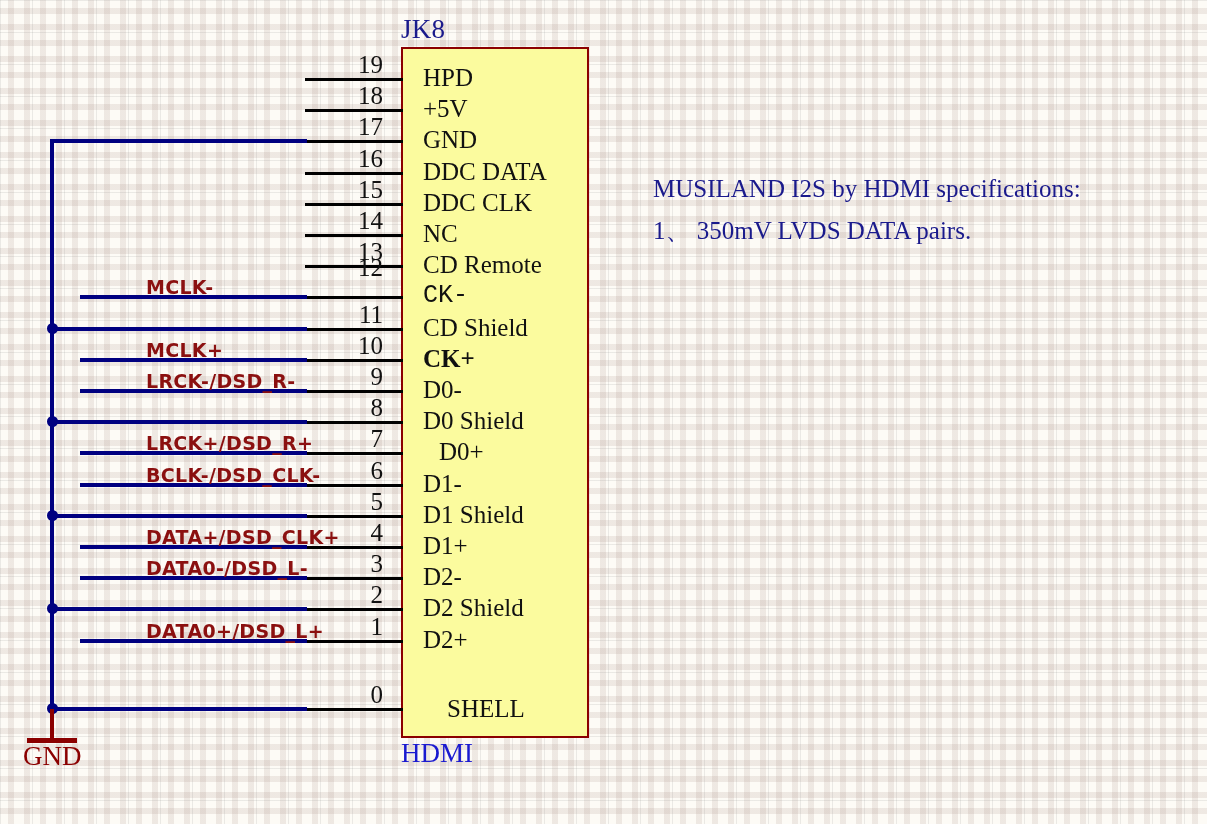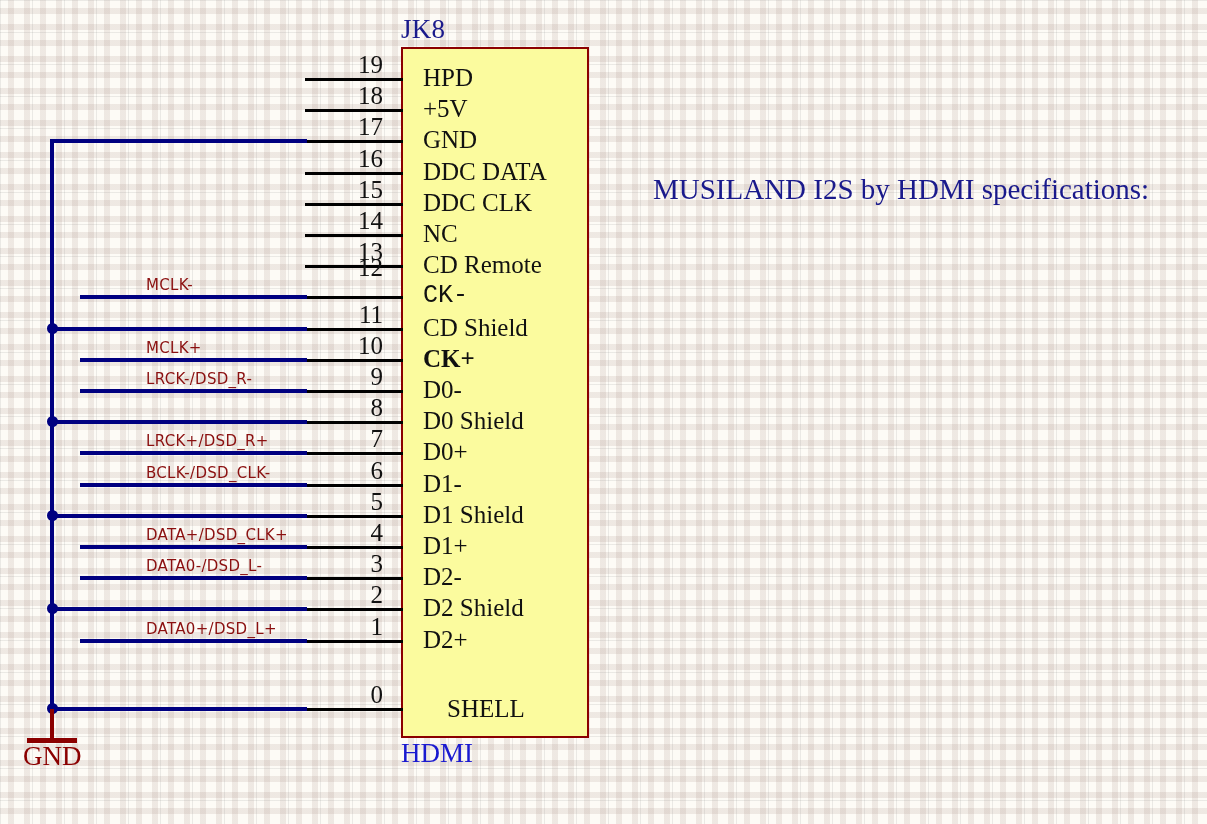--- a/index.html
+++ b/index.html
@@ -85,25 +85,26 @@
     position:absolute;
     width:11px;height:11px;
     border-radius:50%;
     background:#000080;
   }
 
   
   .net-label{
     position:absolute;
     font-family:"DejaVu Sans", sans-serif;
-    font-size:15px;
+    font-size:19px;
     color:#8b1010;
     white-space:nowrap;
     line-height:1;
     letter-spacing:.3px;
+    font-weight:bold;
   }
 
   
   .gnd-stem{
     position:absolute;
     width:4px;
     background:#8b0000;
   }
   .gnd-bar{
     position:absolute;
@@ -119,21 +120,21 @@
   }
 
   
   .notes{
     position:absolute;
     left:653px;top:168px;
     width:520px;
     color:#1a1a8c;
   }
   .note-line{
-    font-size:29px;
+    font-size:25px;
     line-height:42px;
     white-space:nowrap;
   }
 </style>
 </head>
 <body>
 
 <div id="canvas">
 
   <div class="conn-box"></div>
@@ -174,21 +175,21 @@
       <div class="pin-num" style="left: 295px; top: 333px; width: 88px;">10</div>
       <div class="pin-name" style="top: 346px; font-weight: bold;">CK+</div>
       <div class="pin-lead" style="left: 305px; top: 390px; width: 98px;"></div>
       <div class="pin-num" style="left: 295px; top: 364px; width: 88px;">9</div>
       <div class="pin-name" style="top: 377px;">D0-</div>
       <div class="pin-lead" style="left: 305px; top: 421px; width: 98px;"></div>
       <div class="pin-num" style="left: 295px; top: 395px; width: 88px;">8</div>
       <div class="pin-name" style="top: 408px;">D0 Shield</div>
       <div class="pin-lead" style="left: 305px; top: 452px; width: 98px;"></div>
       <div class="pin-num" style="left: 295px; top: 426px; width: 88px;">7</div>
-      <div class="pin-name" style="top: 439px;">D0+</div>
+      <div class="pin-name" style="top: 439px; margin-left: 16px;">D0+</div>
       <div class="pin-lead" style="left: 305px; top: 484px; width: 98px;"></div>
       <div class="pin-num" style="left: 295px; top: 458px; width: 88px;">6</div>
       <div class="pin-name" style="top: 471px;">D1-</div>
       <div class="pin-lead" style="left: 305px; top: 515px; width: 98px;"></div>
       <div class="pin-num" style="left: 295px; top: 489px; width: 88px;">5</div>
       <div class="pin-name" style="top: 502px;">D1 Shield</div>
       <div class="pin-lead" style="left: 305px; top: 546px; width: 98px;"></div>
       <div class="pin-num" style="left: 295px; top: 520px; width: 88px;">4</div>
       <div class="pin-name" style="top: 533px;">D1+</div>
       <div class="pin-lead" style="left: 305px; top: 577px; width: 98px;"></div>
@@ -235,15 +236,16 @@
       <div class="junction" style="left: 47px; top: 603px;"></div>
       <div class="junction" style="left: 47px; top: 703px;"></div>
     </div>
 
   <div class="gnd-stem" style="left:50px;top:709px;height:31px;"></div>
   <div class="gnd-bar" style="left:27px;top:738px;width:50px;"></div>
   <div class="gnd-text" style="left:23px;top:743px;">GND</div>
 
   <div class="notes">
     <div class="note-line">MUSILAND I2S by HDMI specifications:</div>
+    <div class="note-line">1、 350mV LVDS DATA pairs.</div>
   </div>
 
 </div>
 
 </body></html>

